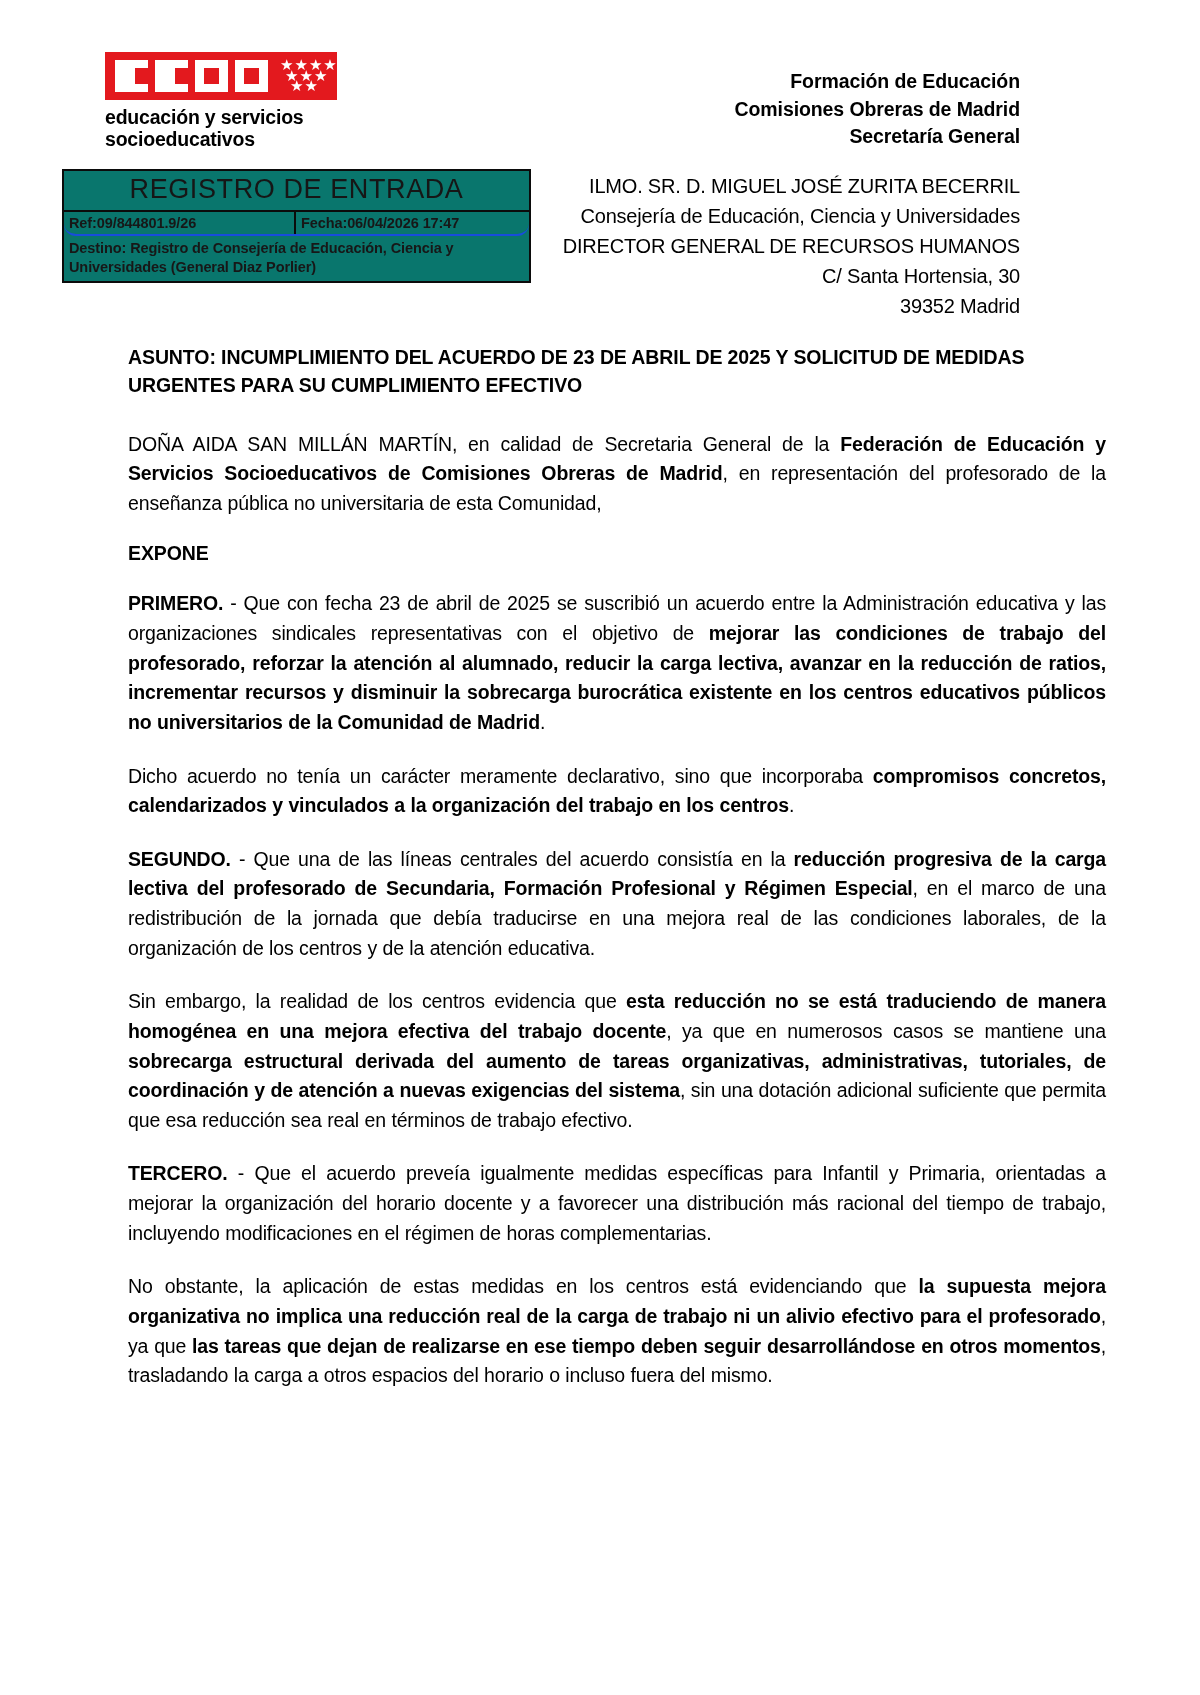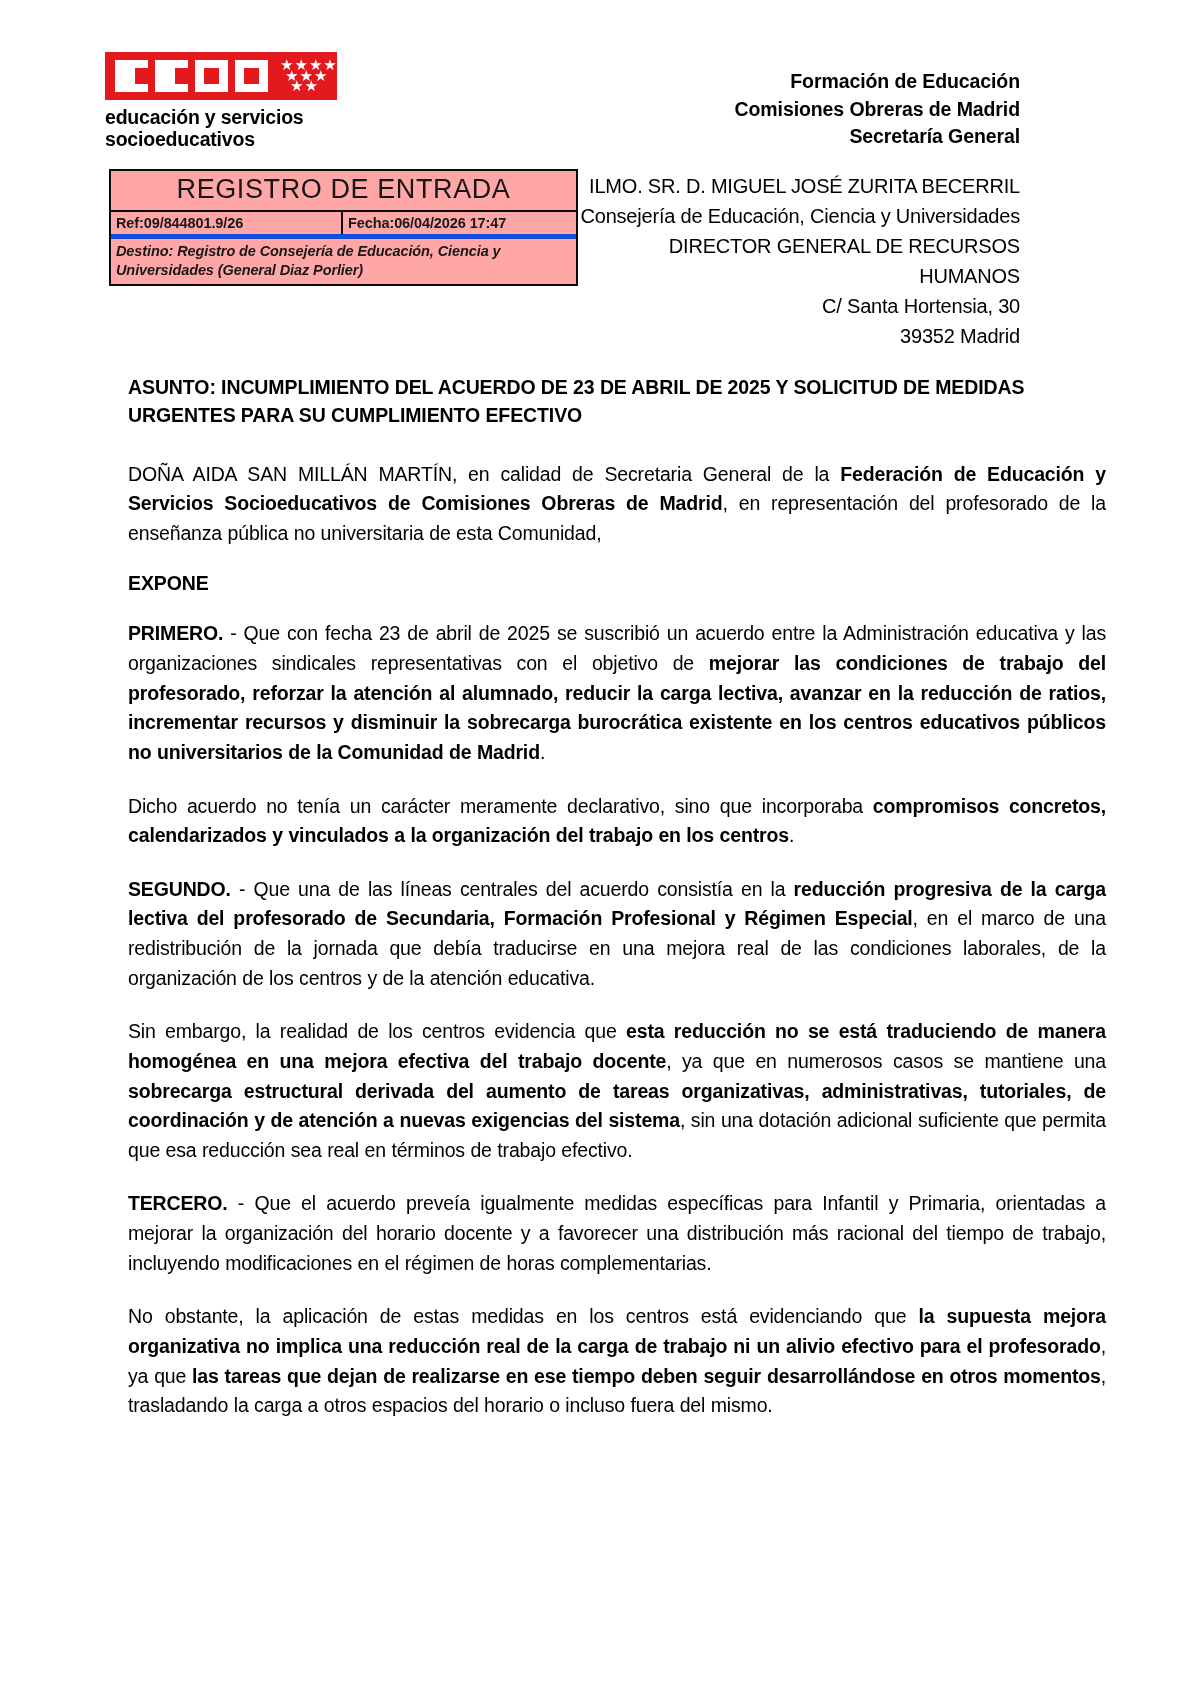--- a/index.html
+++ b/index.html
@@ -111,38 +111,38 @@
   .mid-row {
     display: flex;
     align-items: flex-start;
     justify-content: space-between;
     padding: 6px 180px 0 62px;
     box-sizing: border-box;
   }
   .registro {
     width: 465px;
     border: 2px solid #111;
-    background: #fca5a5;
+    background: #0f766e;
     flex: 0 0 auto;
     margin-top: 12px;
     font-family: "Liberation Sans", sans-serif;
     filter: contrast(1.05);
-    margin-left: 47px;
   }
   .registro-title {
     text-align: center;
     font-size: 27px;
     letter-spacing: 0.6px;
     padding: 3px 0 5px;
     border-bottom: 2px solid #111;
     color: #1b1b1b;
   }
   .registro-row {
     display: flex;
-    border-bottom: 5px solid #1d4ed8;
+    border-bottom: 2px solid #1d4ed8;
+    border-radius: 12px;
   }
   .registro-cell {
     font-size: 14.5px;
     font-weight: bold;
     padding: 3px 4px 3px 5px;
     color: #1c1c1c;
     letter-spacing: -0.1px;
   }
   .registro-cell.left {
     width: 232px;
@@ -152,21 +152,20 @@
   .registro-cell.right {
     flex: 1;
   }
   .registro-dest {
     font-size: 14.5px;
     font-weight: bold;
     padding: 3px 5px 4px 5px;
     line-height: 1.32;
     color: #1c1c1c;
     letter-spacing: -0.1px;
-    font-style: italic;
   }
 
   .recipient {
     text-align: right;
     flex: 1 1 auto;
     padding-top: 14px;
   }
   .recipient .r-name {
     font-size: 20px;
     font-weight: normal;

